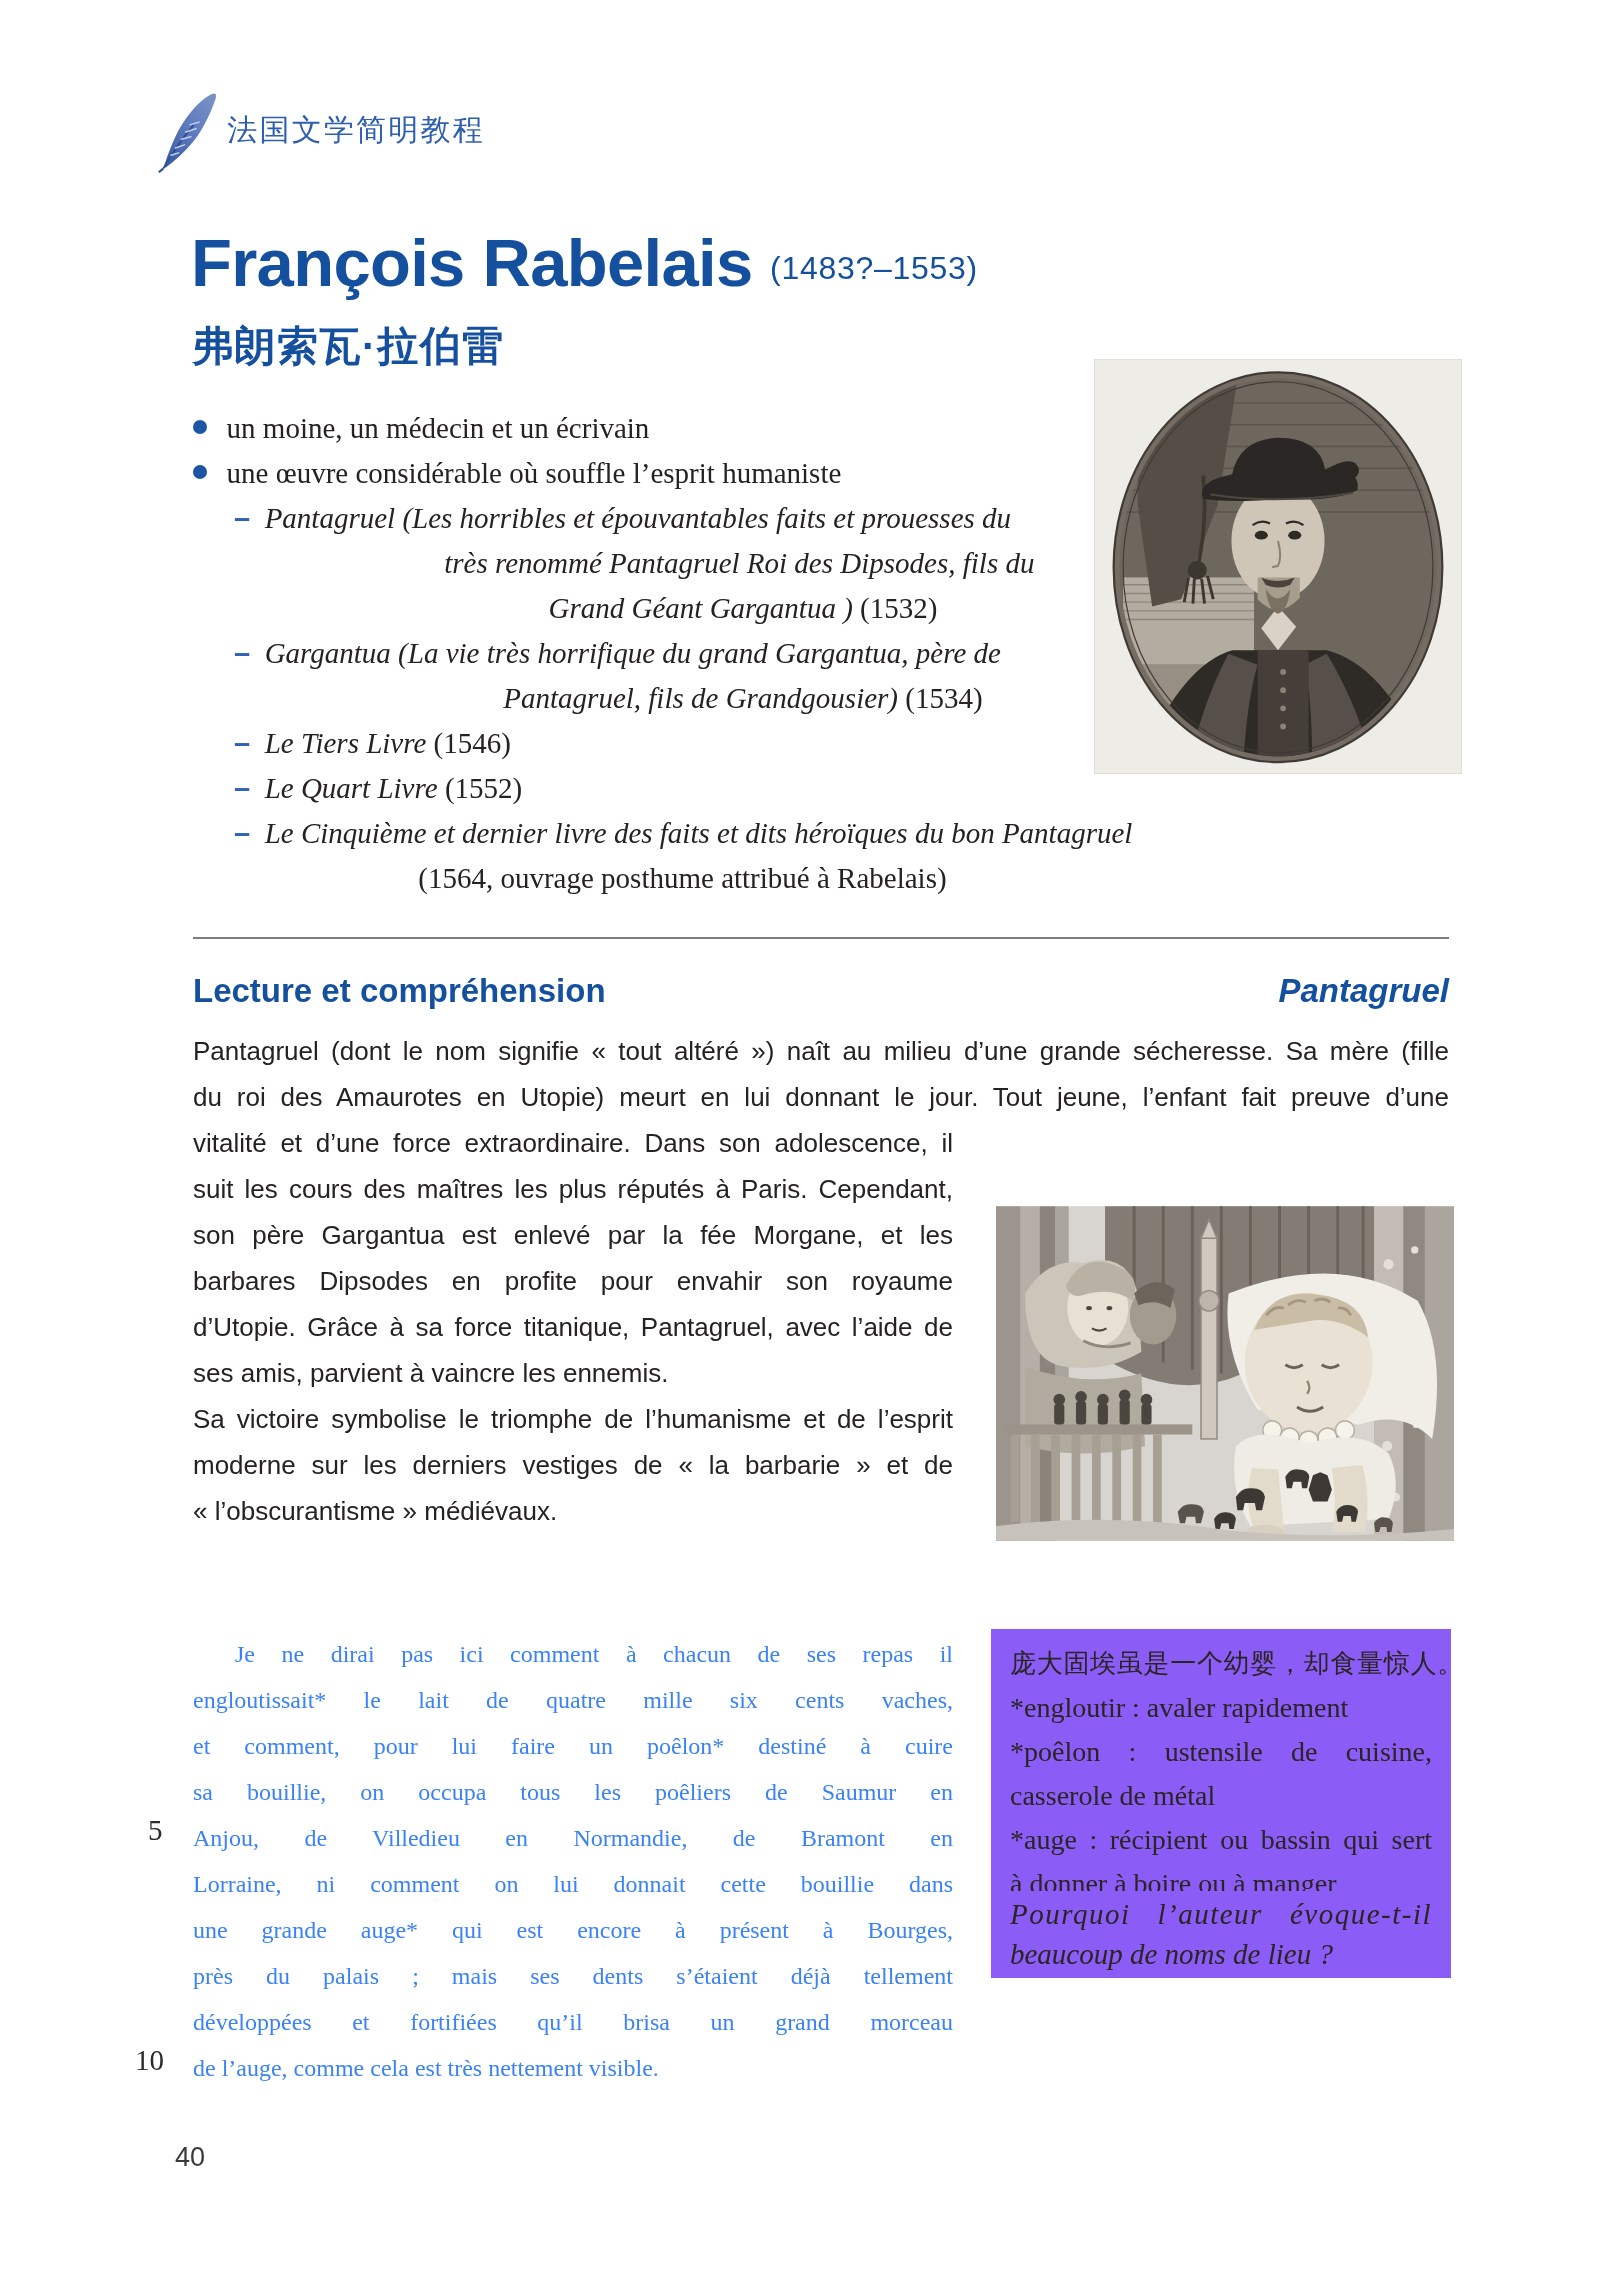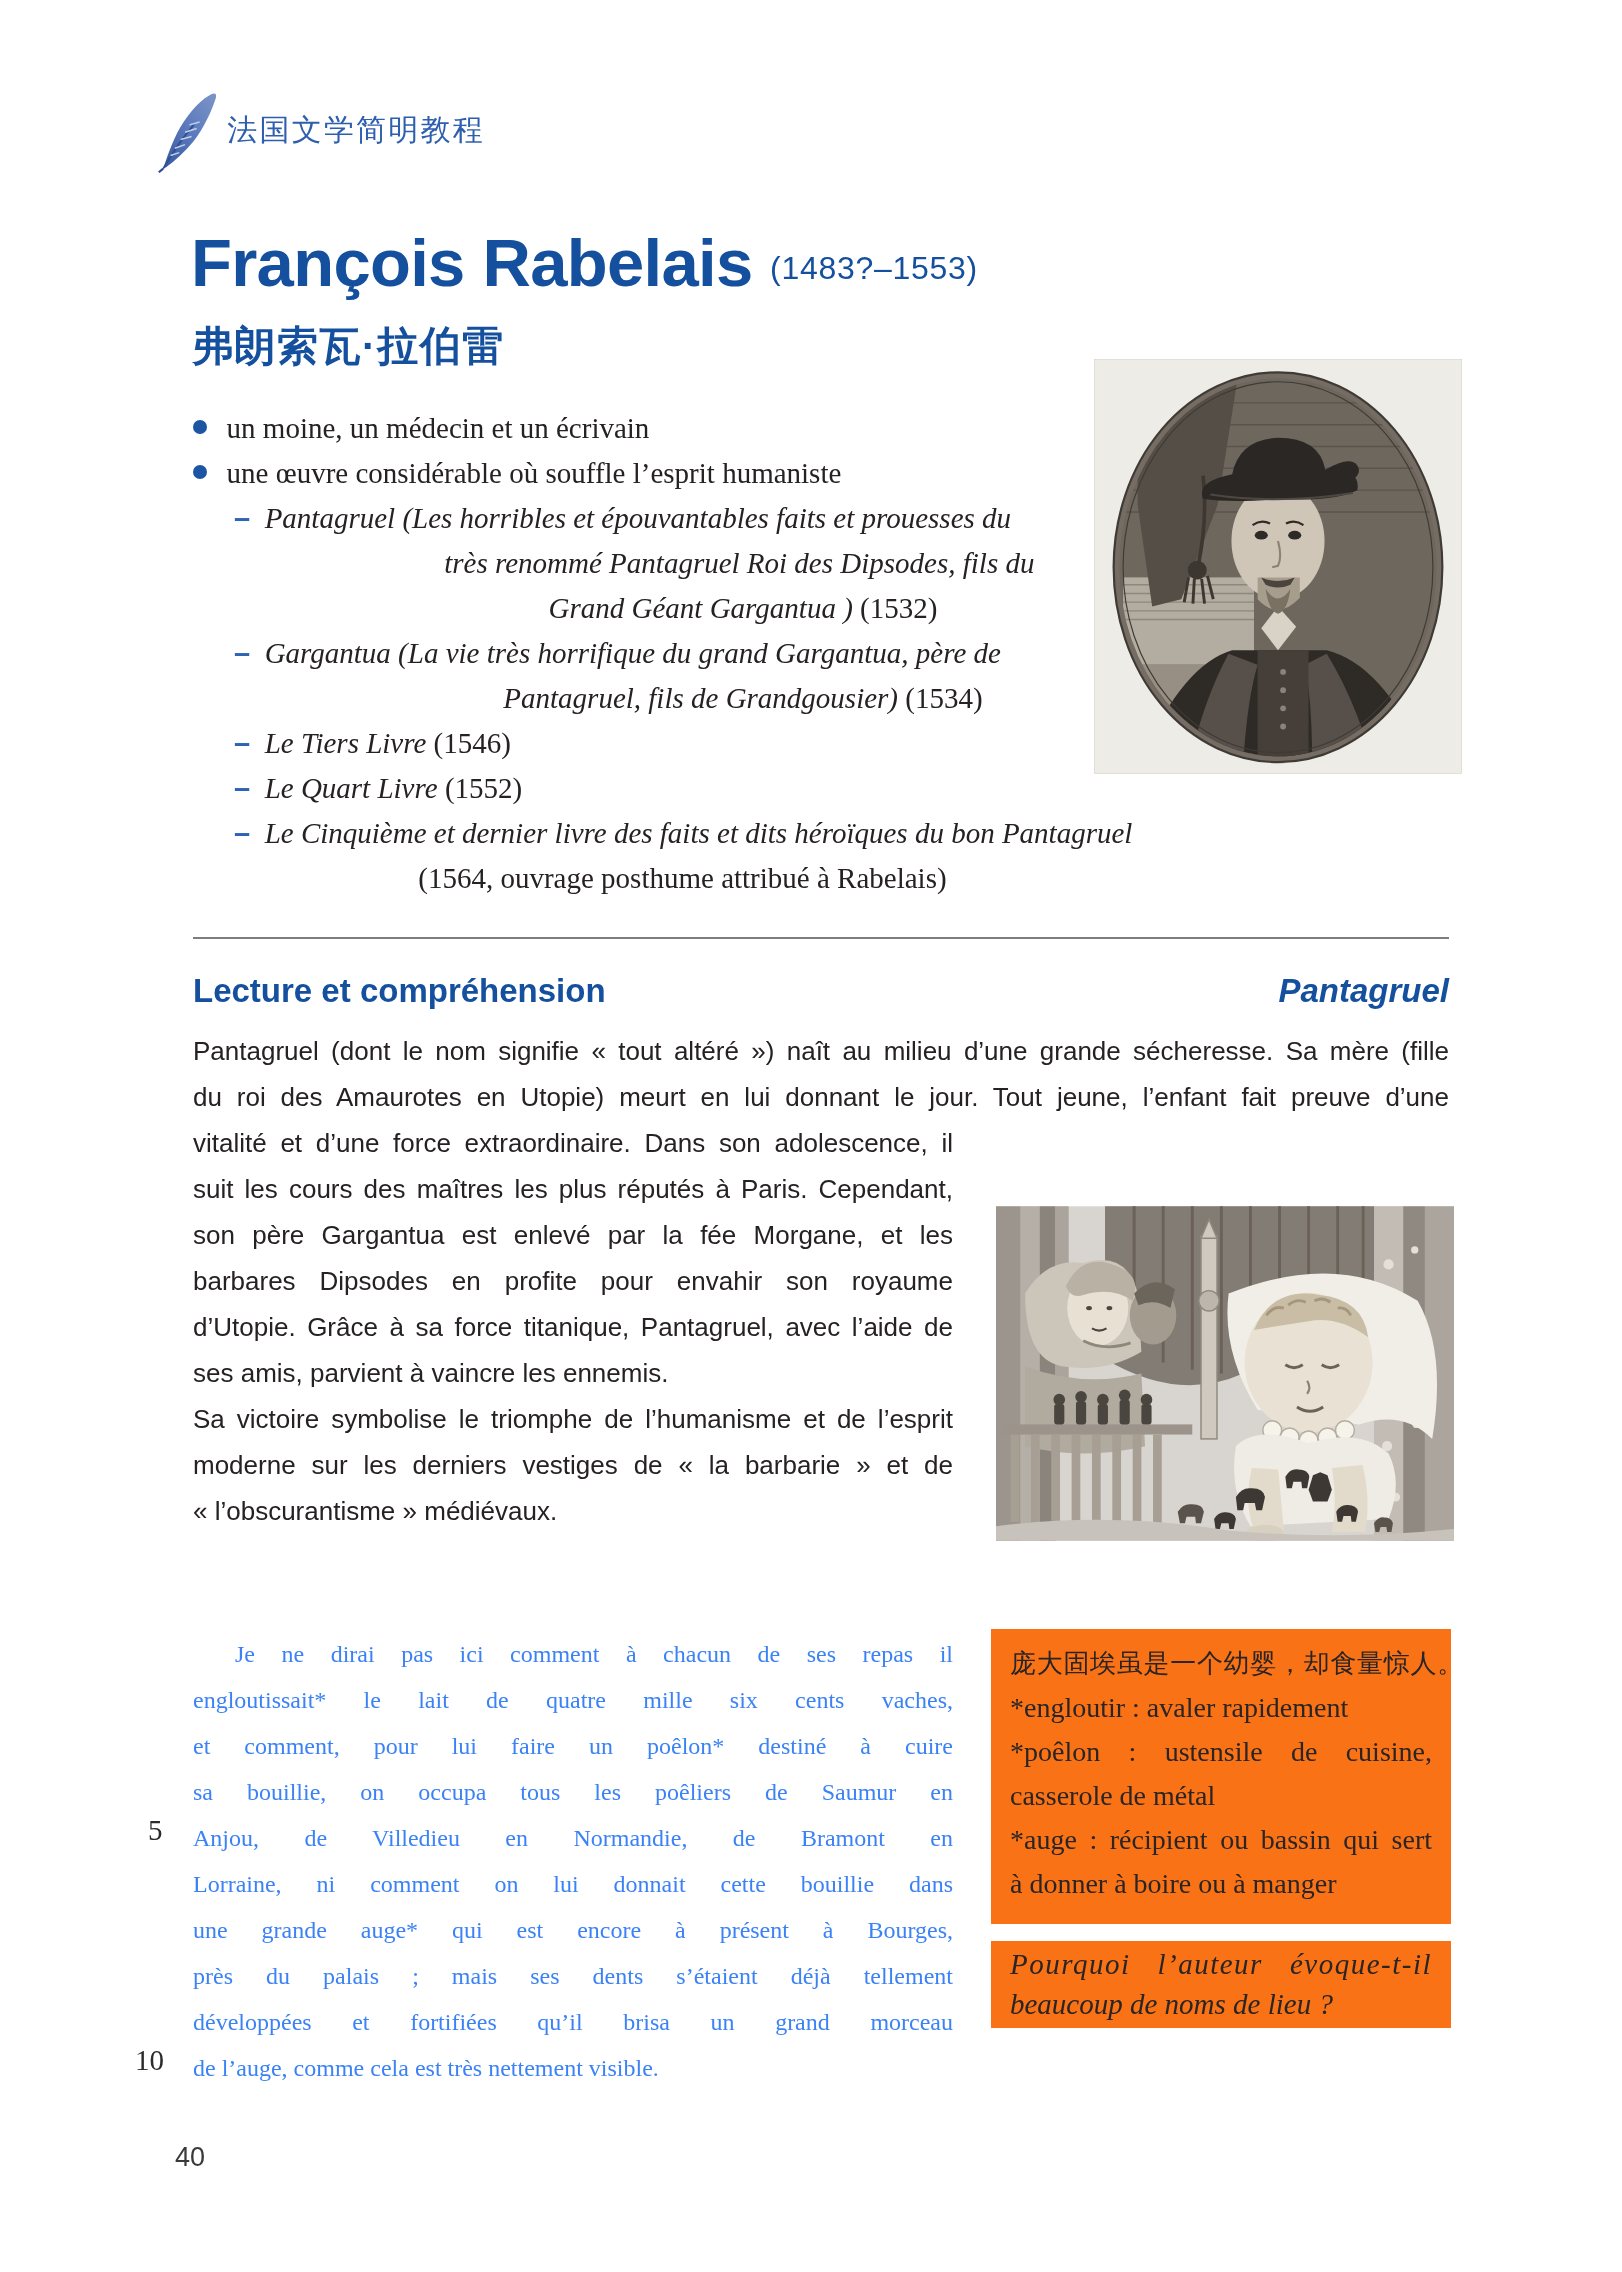--- a/index.html
+++ b/index.html
@@ -59,24 +59,24 @@
   
   #excerpt{position:absolute;left:193px;top:1631px;width:760px;font-size:24px;color:#3b82f6;}
   .xl{height:46px;line-height:46px;white-space:nowrap;text-align:justify;text-align-last:justify;}
   .xl.first{text-indent:42px;}
   .xl.endp{text-align-last:left;}
   .lineno{position:absolute;font-size:29px;color:#2b2b2b;font-family:"Liberation Serif",serif;}
   #lineno-5{left:148px;top:1814px;}
   #lineno-10{left:135px;top:2044px;}
 
   
-  .notebox{position:absolute;left:991px;width:460px;background:#f97316;box-sizing:border-box;
+  .notebox{position:absolute;left:991px;width:460px;background:#8b5cf6;box-sizing:border-box;
            padding:13px 19px 10.2px 19px;}
   #notebox-vocab{top:1629px;height:295px;}
-  #notebox-question{top:1941px;height:87px;padding-top:3px;}
+  #notebox-question{top:1891px;height:87px;padding-top:3px;}
   .nl{height:44px;line-height:44px;white-space:nowrap;font-size:28px;color:#2a2424;}
   .nl.zh{font-size:26px;letter-spacing:0.7px;}
   .nl.just{text-align:justify;text-align-last:justify;}
   .ql{height:40px;line-height:40px;white-space:nowrap;font-size:29px;font-style:italic;color:#2a2424;}
   .ql.just{text-align:justify;text-align-last:justify;letter-spacing:1.5px;}
 
   
   #page-number{position:absolute;left:175px;top:2142px;font-family:"Liberation Sans",sans-serif;
                font-size:27px;color:#3a3a3a;}
 </style>

